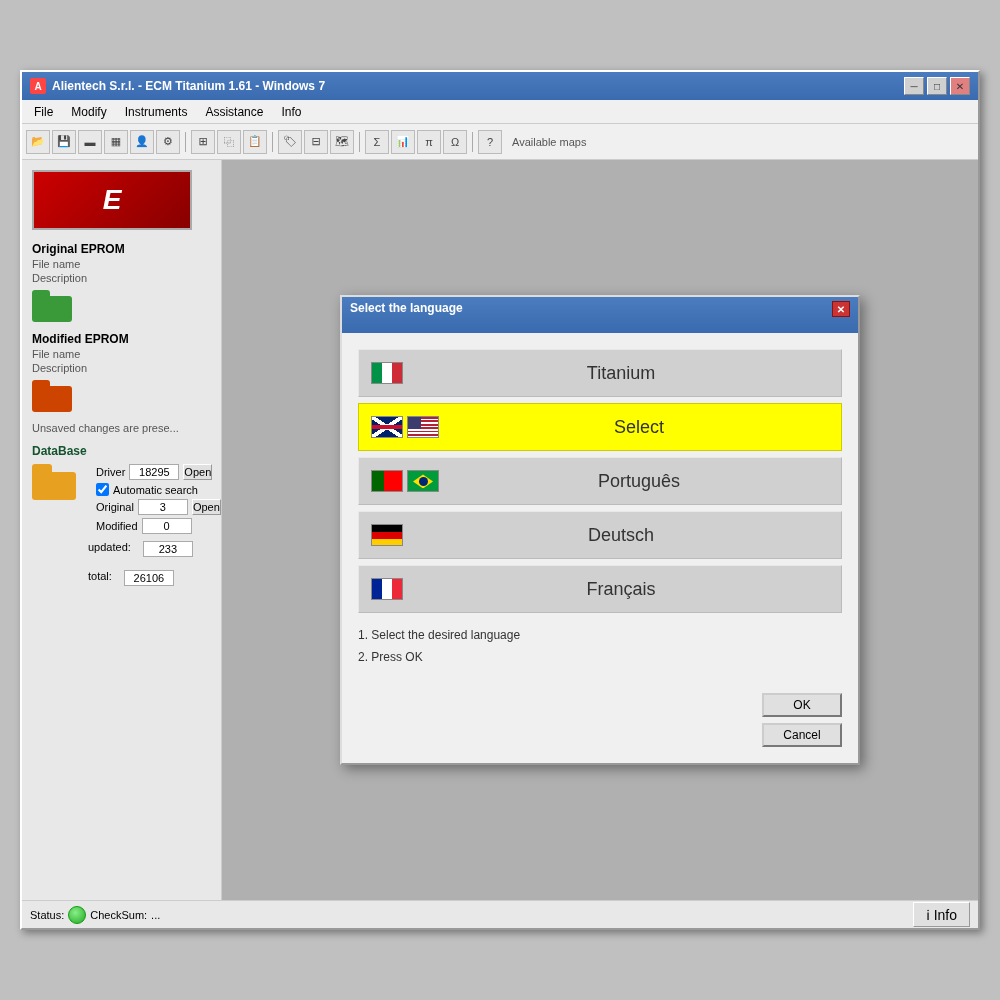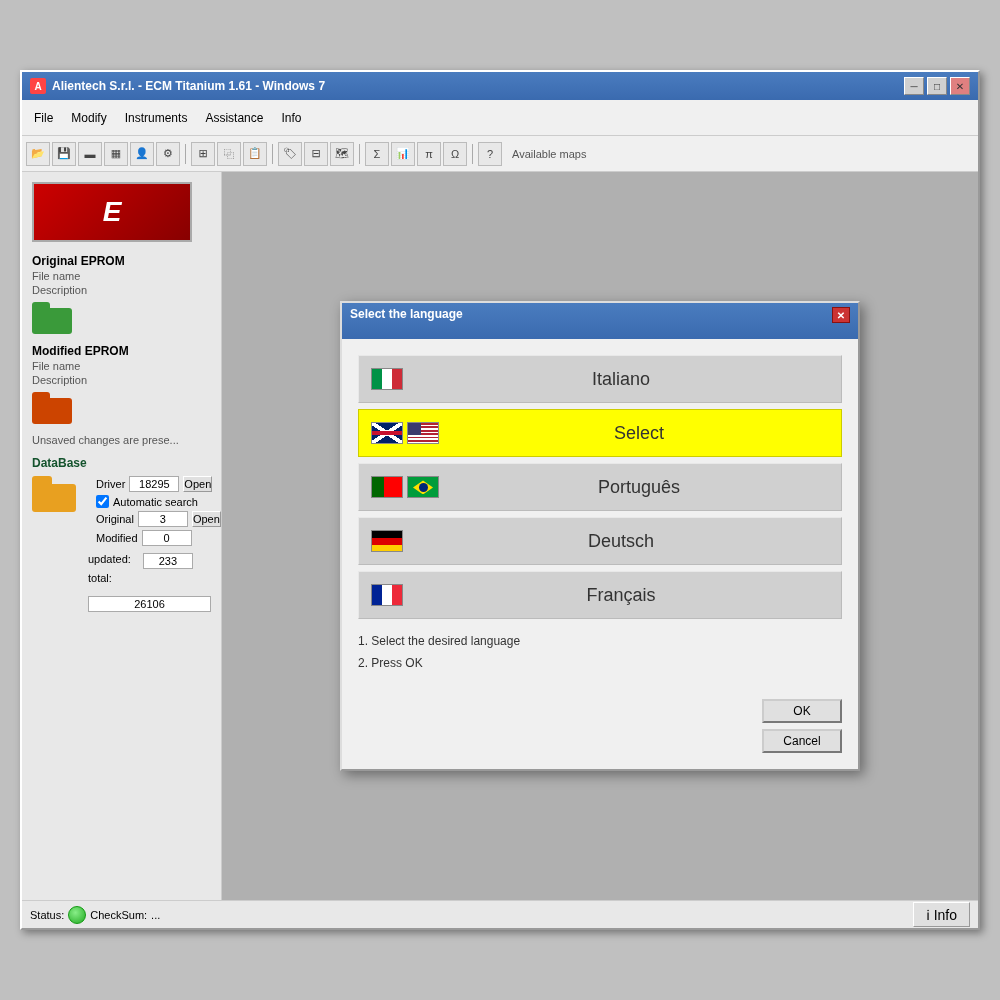--- a/index.html
+++ b/index.html
@@ -78,21 +78,21 @@
     }
     .title-btn.close { background: #e08080; }
 
     
     .menu-bar {
       background: #f0f0f0;
       border-bottom: 1px solid #ccc;
       padding: 2px 4px;
       display: flex;
       gap: 2px;
-      height: 36px;
+      height: 24px;
       align-items: center;
       flex-shrink: 0;
     }
     .menu-item {
       padding: 2px 8px;
       cursor: pointer;
       font-size: 12px;
       color: #000;
     }
 
@@ -644,21 +644,21 @@
             <div class="db-row">
               <span>Modified</span>
               <span class="db-value">0</span>
             </div>
           </div>
         </div>
         <div style="margin-top:4px; font-size:11px; display:flex; gap:12px; padding-left:56px;">
           <span>updated:</span>
           <span class="db-value">233</span>
         </div>
-        <div style="margin-top:3px; font-size:11px; display:flex; gap:12px; padding-left:56px;flex-direction:column;">
+        <div style="margin-top:13px; font-size:11px; display:flex; gap:12px; padding-left:56px;">
           <span>total:</span>
           <span class="db-value">26106</span>
         </div>
       </div>
     </div>
 
     <div class="right-panel">
 
       <div class="dialog-overlay">
         <div class="dialog">
@@ -671,21 +671,21 @@
           <div class="dialog-content">
 
             <div class="language-item">
               <div class="flag-group">
                 <div class="flag flag-it">
                   <div class="stripe s1"></div>
                   <div class="stripe s2"></div>
                   <div class="stripe s3"></div>
                 </div>
               </div>
-              <span class="language-text">Italiano</span>
+              <span class="language-text">Titanium</span>
             </div>
 
             <div class="language-item selected">
               <div class="flag-group">
                 <div class="flag flag-uk"></div>
                 <div class="flag flag-us"></div>
               </div>
               <span class="language-text">Select</span>
             </div>
 

